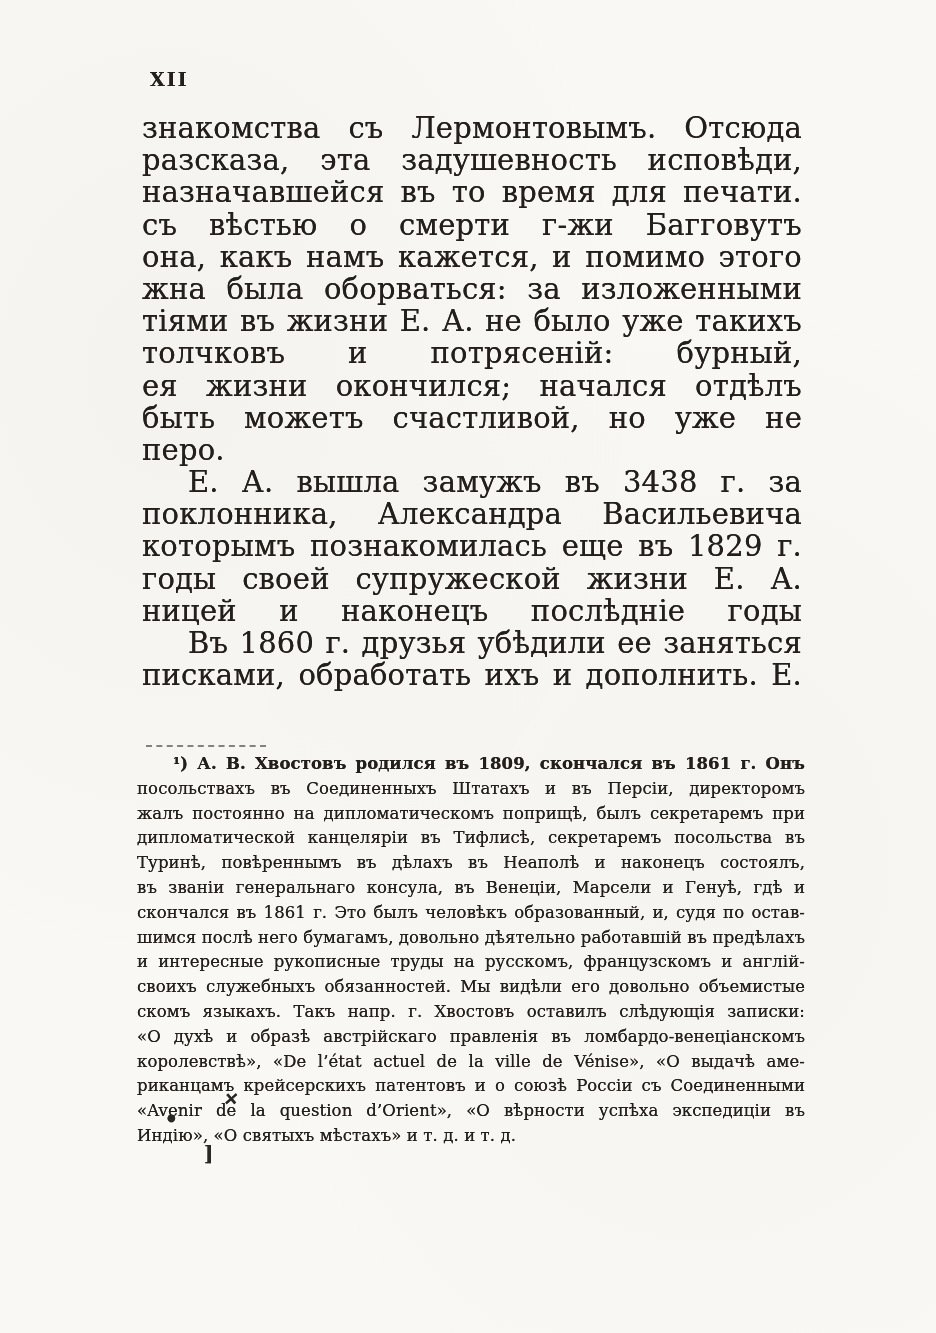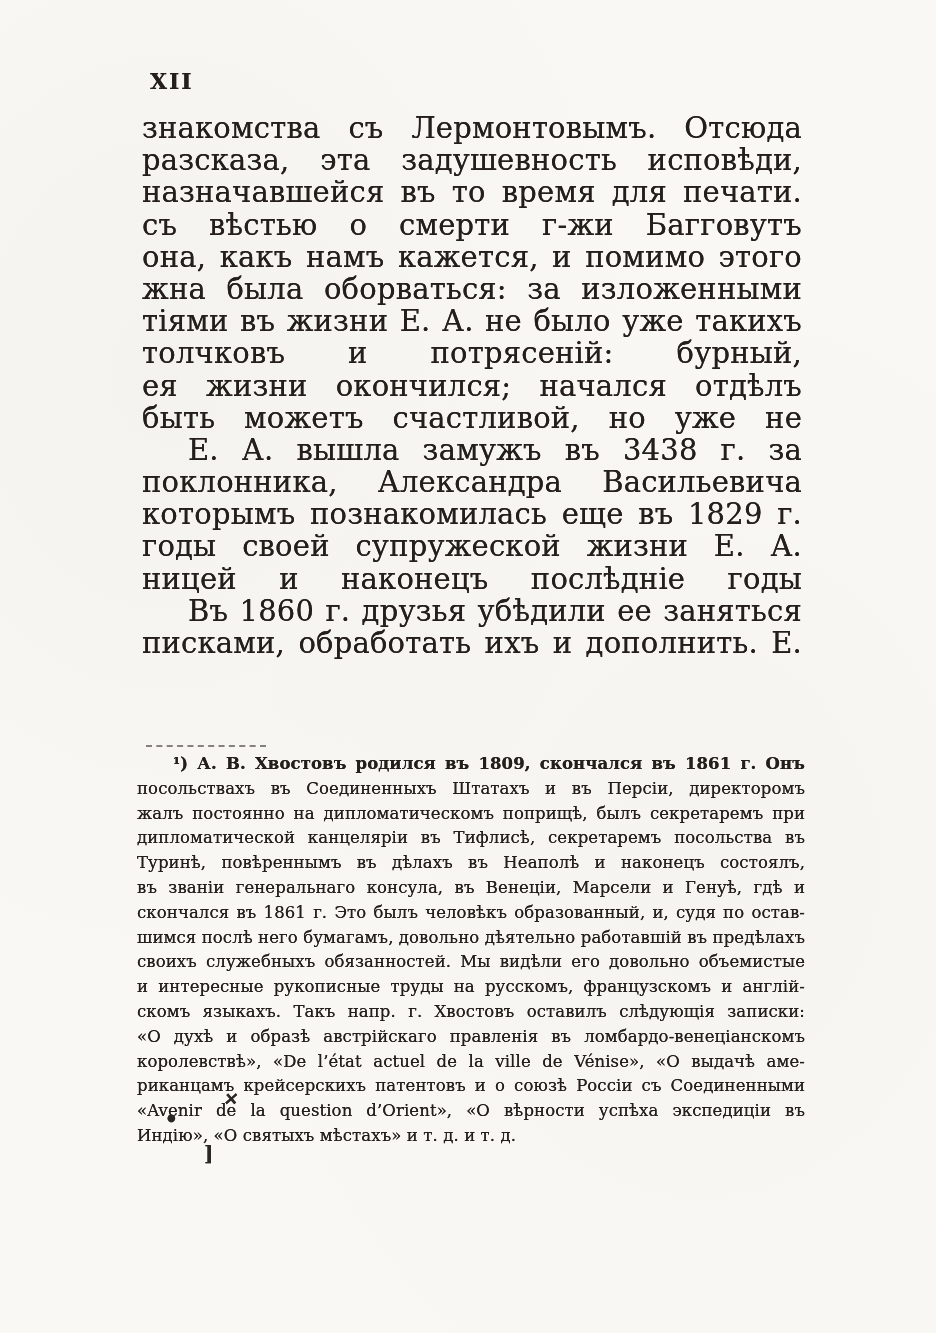--- a/index.html
+++ b/index.html
@@ -17,21 +17,21 @@
   }
   .scan-page{
     position:absolute;inset:0;
     background:
       radial-gradient(ellipse at 18% 28%, rgba(80,70,60,0.03), transparent 45%),
       radial-gradient(ellipse at 75% 65%, rgba(80,70,60,0.025), transparent 50%),
       var(--paper);
   }
   .pagenum{
     position:absolute;left:150px;top:68px;
-    font-size:22px;font-weight:bold;letter-spacing:2px;
+    font-size:19px;font-weight:bold;letter-spacing:2px;
     text-shadow:0 0 0.5px rgba(30,25,20,0.85);
   }
   .main-text{
     position:absolute;left:142px;top:112px;width:660px;
   }
   .main-text .line{
     height:32.2px;line-height:32.2px;
     font-size:29px;letter-spacing:0.2px;
     text-align:justify;text-align-last:justify;
     overflow:hidden;
@@ -71,40 +71,41 @@
       <div class="line">знакомства съ Лермонтовымъ. Отсюда эта живость</div>
       <div class="line">разсказа, эта задушевность исповѣди, отнюдь не пред-</div>
       <div class="line">назначавшейся въ то время для печати. Эта исповѣдь</div>
       <div class="line">съ вѣстью о смерти г-жи Багговутъ обрывается; но</div>
       <div class="line">она, какъ намъ кажется, и помимо этого событія дол-</div>
       <div class="line">жна была оборваться: за изложенными въ ней собы-</div>
       <div class="line">тіями въ жизни Е. А. не было уже такихъ сильныхъ</div>
       <div class="line">толчковъ и потрясеній: бурный, поэтическій періодъ</div>
       <div class="line">ея жизни окончился; начался отдѣлъ прозы тихой,</div>
       <div class="line">быть можетъ счастливой, но уже не просящейся подъ</div>
+      <div class="line lastline">перо.</div>
       <div class="line indent">Е. А. вышла замужъ въ 3438 г. за своего перваго</div>
       <div class="line">поклонника, Александра Васильевича Хвостова, съ</div>
       <div class="line">которымъ познакомилась еще въ 1829 г. ¹). Многіе</div>
       <div class="line">годы своей супружеской жизни Е. А. провела за гра-</div>
       <div class="line">ницей и наконецъ послѣдніе годы провела въ С.-Пе-</div>
       <div class="line indent">Въ 1860 г. друзья убѣдили ее заняться своими за-</div>
       <div class="line">писками, обработать ихъ и дополнить. Е. А., пере-</div>
     </div>
   <div class="footnote-sep"></div>
   <div class="footnote">
       <div class="line indent">¹) А. В. Хвостовъ родился въ 1809, скончался въ 1861 г. Онъ слу-</div>
       <div class="line">посольствахъ въ Соединенныхъ Штатахъ и въ Персіи, директоромъ</div>
       <div class="line">жалъ постоянно на дипломатическомъ поприщѣ, былъ секретаремъ при</div>
       <div class="line">дипломатической канцеляріи въ Тифлисѣ, секретаремъ посольства въ</div>
       <div class="line">Туринѣ, повѣреннымъ въ дѣлахъ въ Неаполѣ и наконецъ состоялъ,</div>
       <div class="line">въ званіи генеральнаго консула, въ Венеціи, Марсели и Генуѣ, гдѣ и</div>
       <div class="line">скончался въ 1861 г. Это былъ человѣкъ образованный, и, судя по остав-</div>
       <div class="line">шимся послѣ него бумагамъ, довольно дѣятельно работавшій въ предѣлахъ</div>
+      <div class="line">и интересные рукописные труды на русскомъ, французскомъ и англій-</div>
       <div class="line">своихъ служебныхъ обязанностей. Мы видѣли его довольно объемистые</div>
-      <div class="line">и интересные рукописные труды на русскомъ, французскомъ и англій-</div>
       <div class="line">скомъ языкахъ. Такъ напр. г. Хвостовъ оставилъ слѣдующія записки:</div>
       <div class="line">«О духѣ и образѣ австрійскаго правленія въ ломбардо-венеціанскомъ</div>
       <div class="line">королевствѣ», «De l’état actuel de la ville de Vénise», «О выдачѣ аме-</div>
       <div class="line">риканцамъ крейсерскихъ патентовъ и о союзѣ Россіи съ Соединенными</div>
       <div class="line">«Avenir de la question d’Orient», «О вѣрности успѣха экспедиціи въ</div>
       <div class="line lastline">Индію», «О святыхъ мѣстахъ» и т. д. и т. д.</div>
     </div>
 <span class="mark mark-0">✕</span>
     <span class="mark mark-1">●</span>
     <span class="mark mark-2">]</span>

